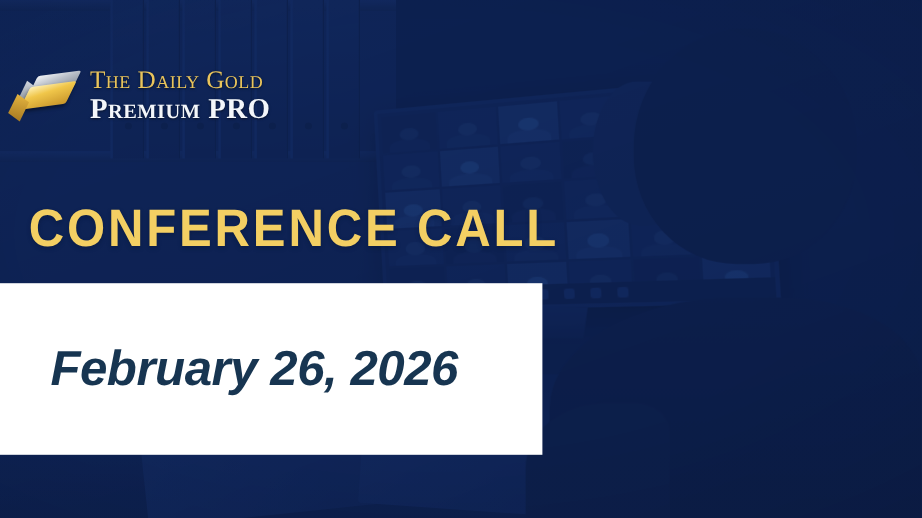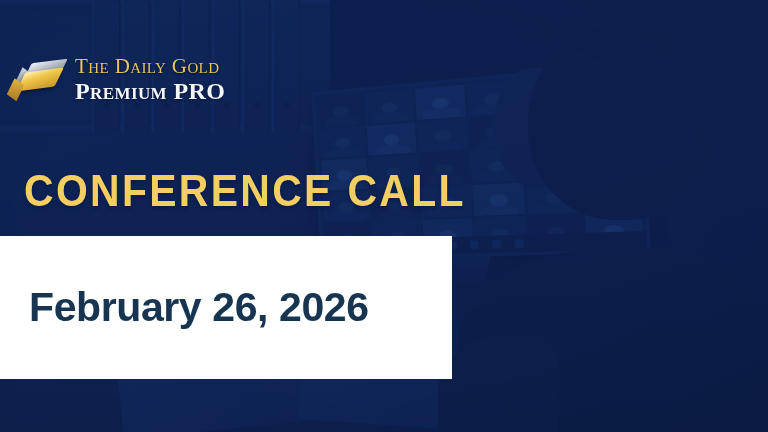--- a/index.html
+++ b/index.html
@@ -225,23 +225,23 @@
     text-shadow:0 2px 4px rgba(6,18,42,.35);
   }
 
   .date-panel {
     position:absolute; left:0; top:236px;
     width:452px; height:143px;
     background:#ffffff;
     display:flex; align-items:center;
   }
   .date-text {
-    margin-left:29px;
+    margin-left:42px;
     font-family:"Liberation Sans", sans-serif;
-    font-size:41px; font-weight:700; 
+    font-size:41px; font-weight:700; font-style:italic;
     color:#173551;
     letter-spacing:-.4px;
     white-space:nowrap;
   }
 </style>
 </head>
 <body>
 
 <div id="banner">
 

